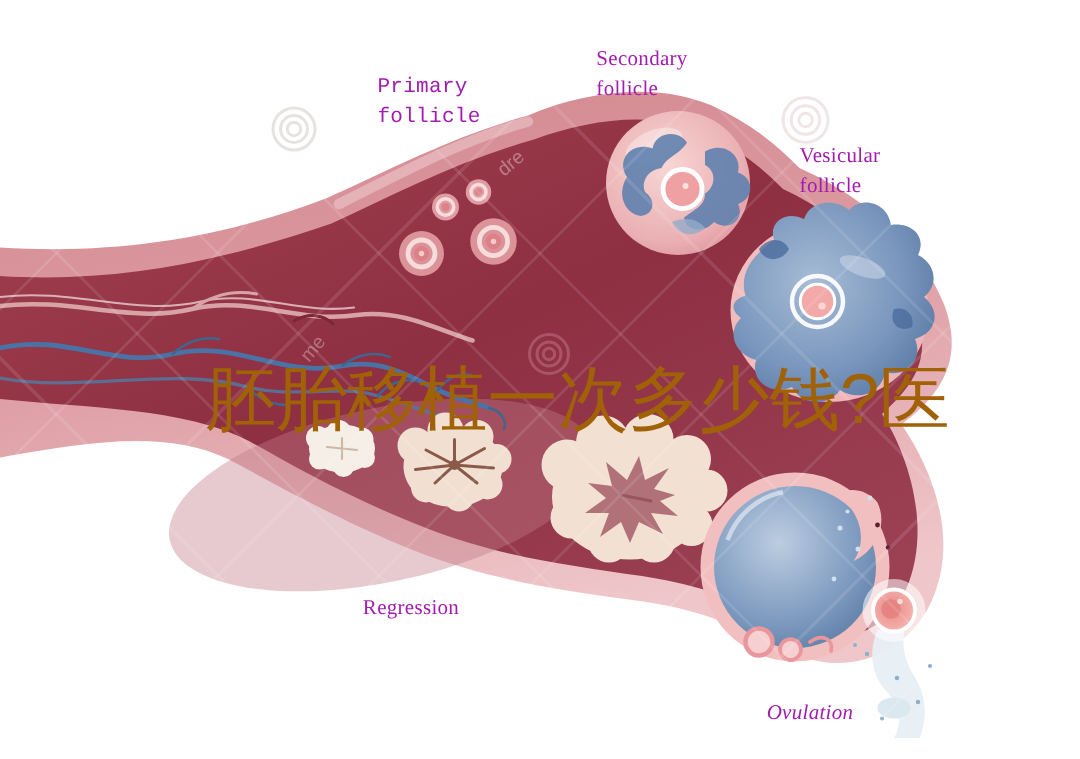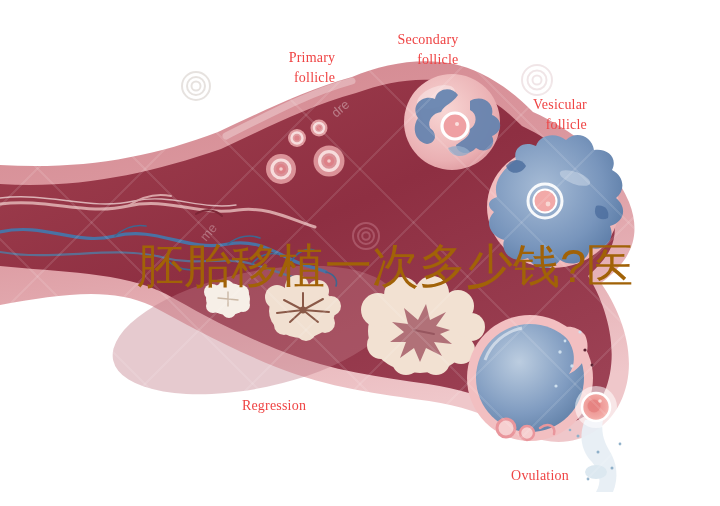--- a/index.html
+++ b/index.html
@@ -3,21 +3,21 @@
 <meta charset="utf-8">
 <style>
   html,body{margin:0;padding:0;background:#fff;}
   .stage{
     position:relative;width:720px;height:506px;background:#ffffff;
     overflow:hidden;font-family:"Liberation Serif",serif;
   }
   .stage svg{position:absolute;left:0;top:0;}
   .anat-label{
     position:absolute;transform:translateX(-50%);
-    color:#ef4444;font-size:14px;line-height:20px;text-align:right;
+    color:#a21caf;font-size:14px;line-height:20px;text-align:left;
     white-space:pre-line;letter-spacing:.2px;
     font-family:"Liberation Serif",serif;
   }
   .cn-overlay{
     position:absolute;left:137px;top:240px;
     color:#a16207;font-size:47px;line-height:1.1;font-weight:500;
     font-family:"Liberation Sans","DejaVu Sans",sans-serif;
     white-space:nowrap;letter-spacing:0px;
   }
   .lattice{
@@ -292,24 +292,24 @@
     </g>
     <g class="wm-text" font-size="13">
       <text x="336" y="118" fill="rgba(255,255,255,0.35)" transform="rotate(-40 336 118)">dre</text>
       <text x="206" y="242" fill="rgba(255,255,255,0.30)" transform="rotate(-50 206 242)">me</text>
       <text x="596" y="122" fill="rgba(255,255,255,0.28)" transform="rotate(-55 596 122)">ime</text>
     </g>
   </svg>
 
   <div class="lattice"></div>
 
-  <div class="anat-label" style="left:312px;top:48px;">Primary
+  <div class="anat-label" style="left:286px;top:48px;font-family:Liberation Mono, monospace;">Primary
 follicle</div>
   <div class="anat-label" style="left:428px;top:30px;">Secondary
 follicle</div>
   <div class="anat-label" style="left:560px;top:95px;">Vesicular
 follicle</div>
   <div class="anat-label" style="left:274px;top:396px;">Regression</div>
-  <div class="anat-label" style="left:540px;top:466px;">Ovulation</div>
+  <div class="anat-label" style="left:540px;top:466px;font-style:italic;">Ovulation</div>
 
   <div class="cn-overlay">胚胎移植一次多少钱?医</div>
 
 </div>
 
 </body></html>

